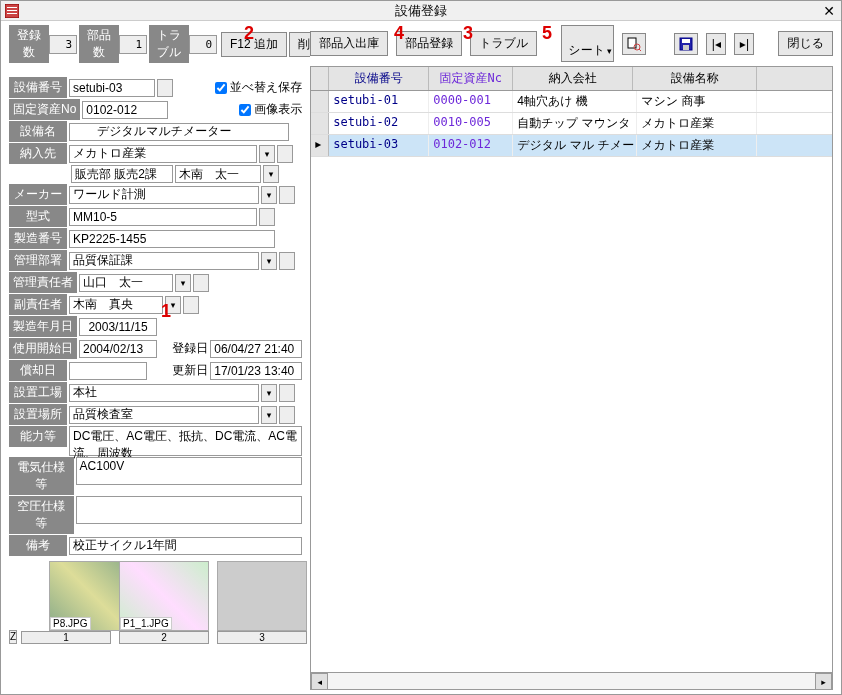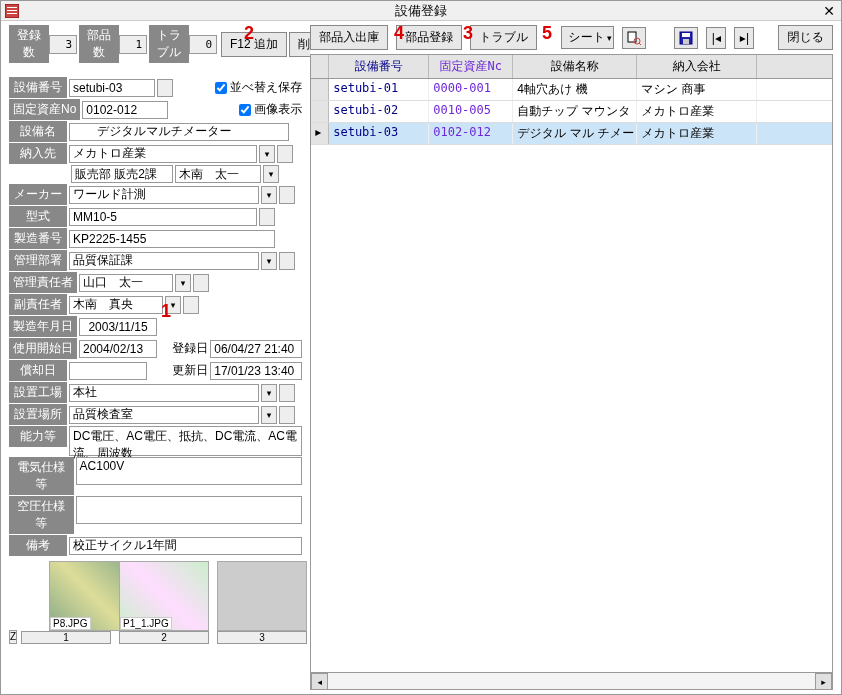--- a/index.html
+++ b/index.html
@@ -227,21 +227,21 @@
           </div>
       </div>
     </div>
 
     <div class="right">
       <div class="right-toolbar">
         <button class="btn">部品入出庫</button>
         <button class="btn">部品登録</button>
         <button class="btn">トラブル</button>
         <div style="width:8px"></div>
-        <div class="btn" style="display:flex;align-items:center;gap:2px;padding:2px 2px 2px 6px">
+        <div class="btn" style="display:flex;align-items:center;gap:2px;padding:16px 2px 2px 6px">
             <span>シート</span>
             <span style="font-size:9px">▾</span>
           </div>
         <div class="icon-btn">
             <svg width="14" height="14" viewBox="0 0 14 14">
               <rect x="1" y="1" width="8" height="10" fill="#fff" stroke="#000"></rect>
               <circle cx="10" cy="10" r="3" fill="none" stroke="#c44"></circle>
               <line x1="12" y1="12" x2="14" y2="14" stroke="#c44"></line>
             </svg>
           </div>
@@ -257,22 +257,22 @@
         <div class="icon-btn" style="width:20px">▸|</div>
         <div style="width:8px"></div>
         <button class="btn">閉じる</button>
       </div>
 
       <div class="grid">
         <div class="grid-head">
           <div class="cell c0"></div>
           <div class="cell c1">設備番号</div>
           <div class="cell c2">固定資産Nc</div>
+          <div class="cell c4">納入会社</div>
           <div class="cell c3">設備名称</div>
-          <div class="cell c4">納入会社</div>
         </div>
         <div class="grid-body" id="grid-body">
             <div class="grid-row">
               <div class="cell c0"></div>
               <div class="cell c1">setubi-01</div>
               <div class="cell c2">0000-001</div>
               <div class="cell c3">4軸穴あけ 機</div>
               <div class="cell c4">マシン 商事</div>
             </div>
             <div class="grid-row">

